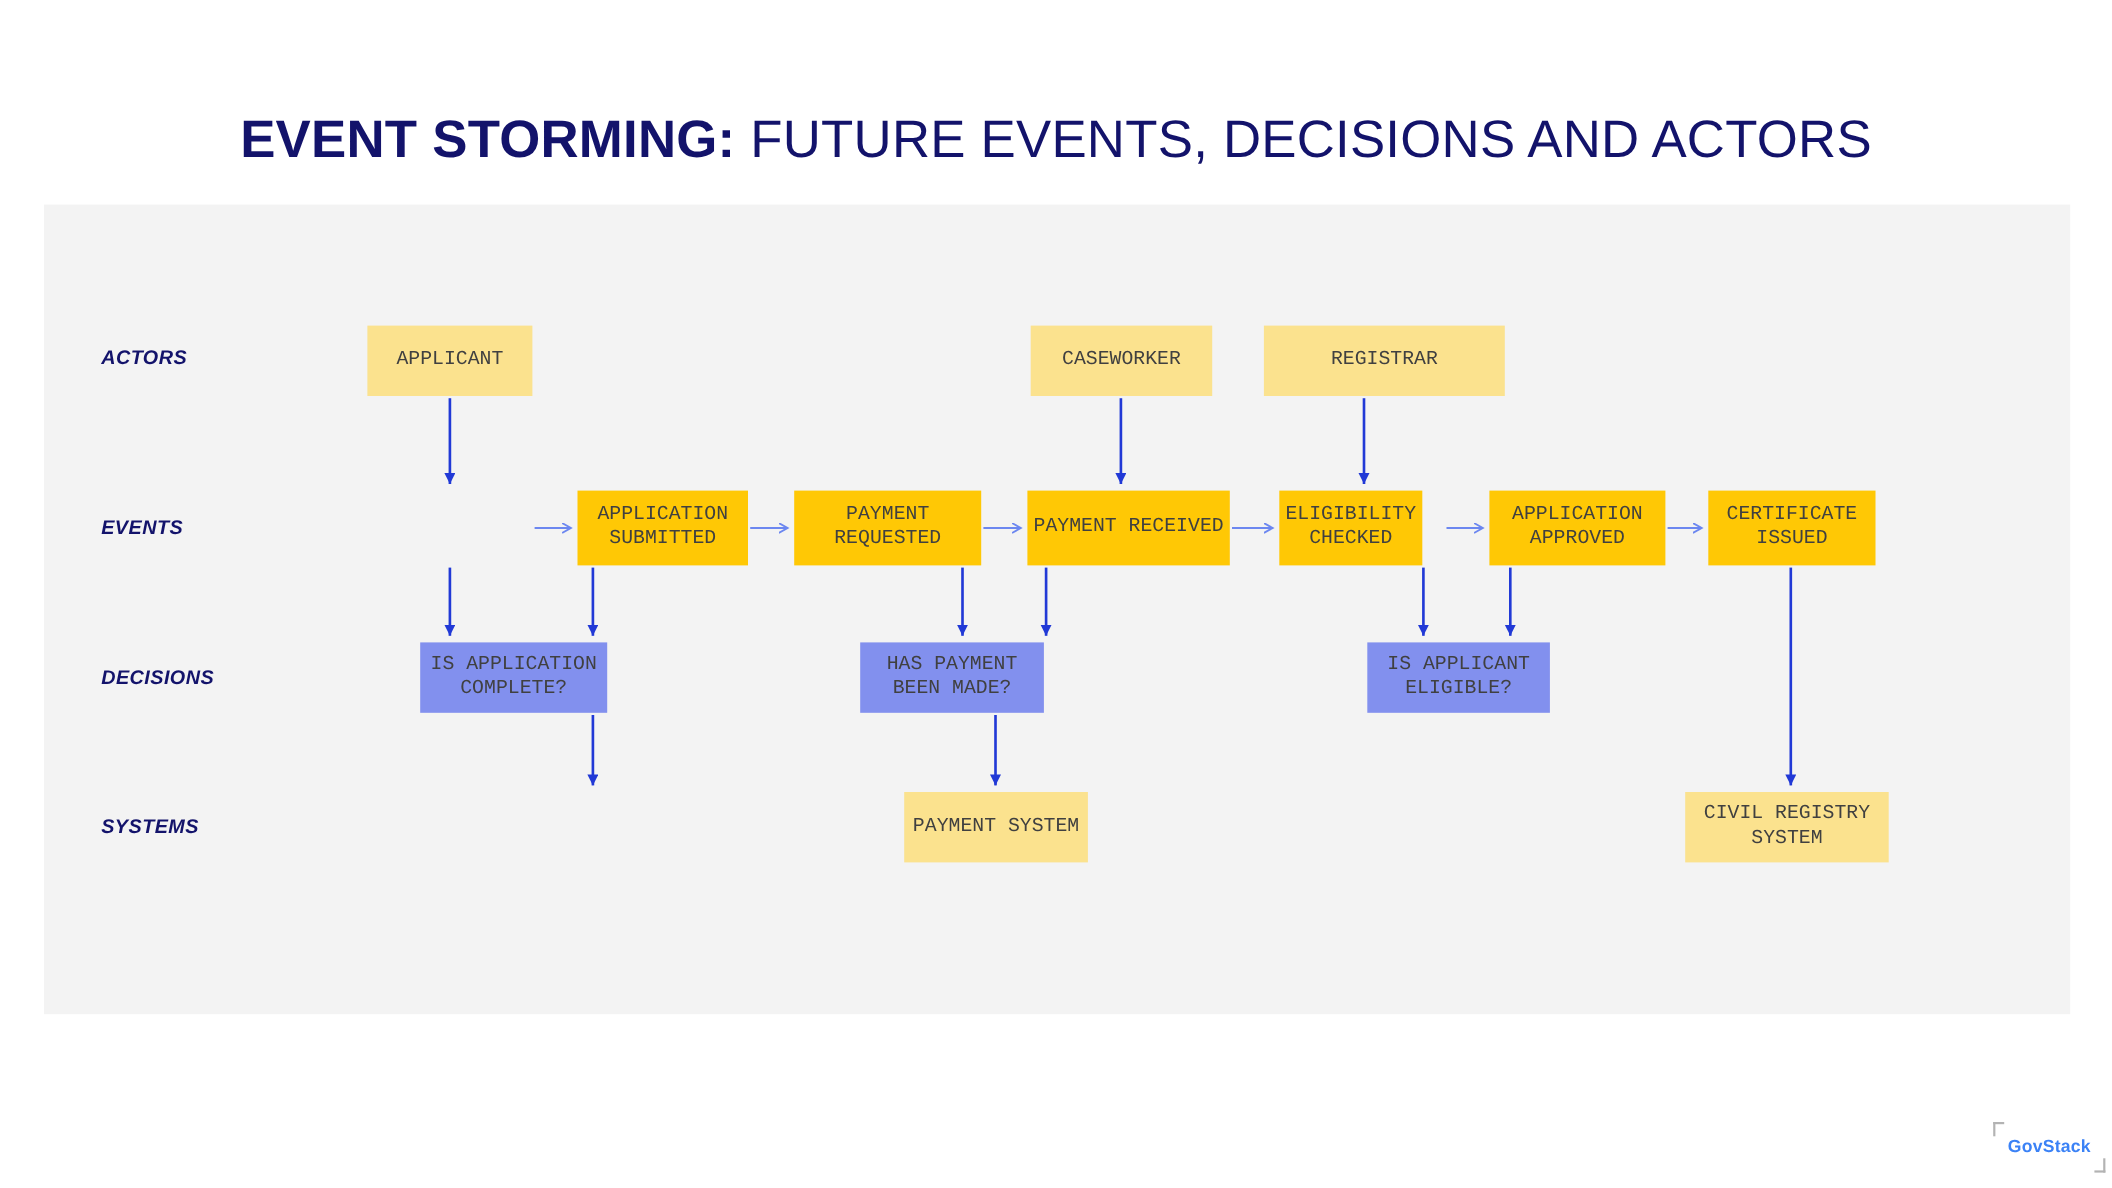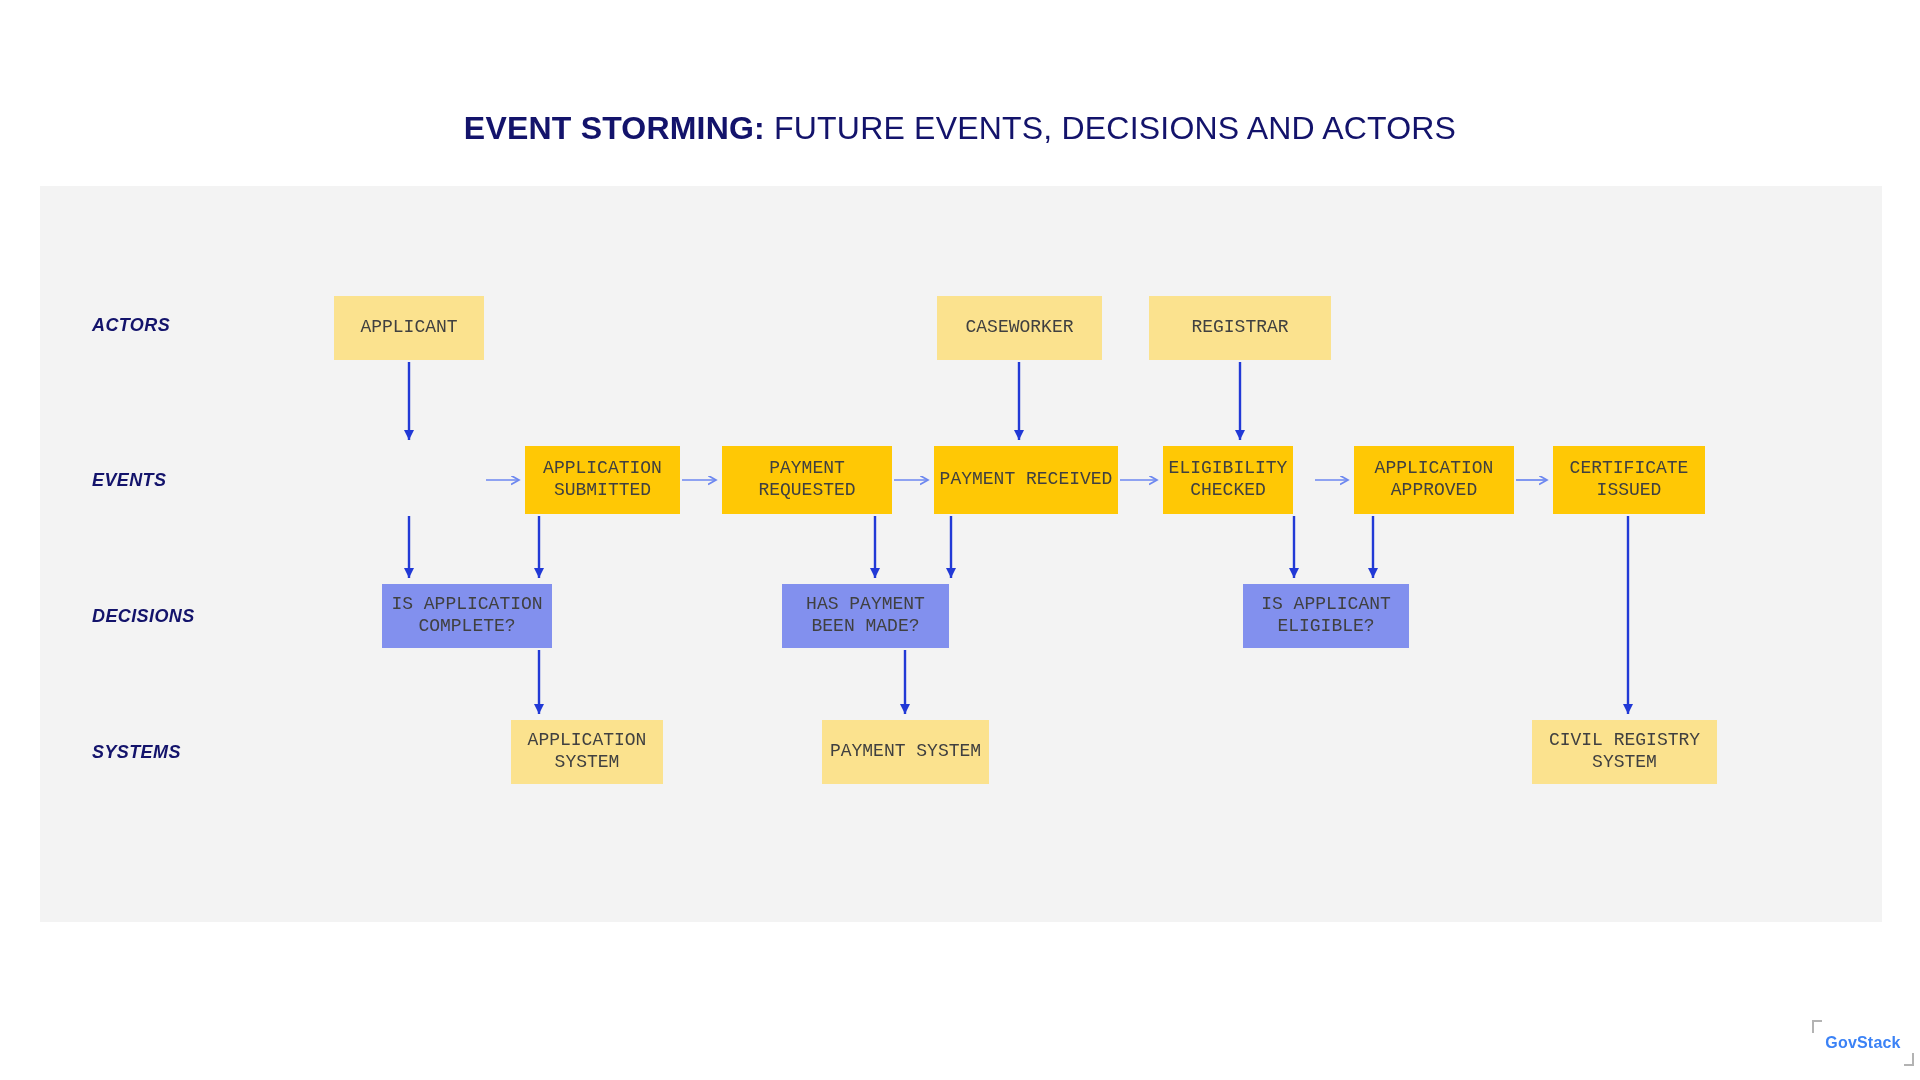--- a/index.html
+++ b/index.html
@@ -3,21 +3,21 @@
 <meta charset="utf-8">
 <style>
   * { margin: 0; padding: 0; box-sizing: border-box; }
   html, body { width: 1920px; height: 1080px; background: #ffffff; overflow: hidden; }
   body { font-family: "Liberation Sans", "DejaVu Sans", sans-serif; }
 
   .canvas { position: relative; width: 1920px; height: 1080px; background: #ffffff; }
 
   .title {
     position: absolute; left: 0; top: 104px; width: 1920px;
-    text-align: center; font-size: 32px; line-height: 48px;
+    text-align: center; font-size: 48px; line-height: 48px;
     color: #13136b; font-weight: 400; letter-spacing: 0.2px;
   }
   .title .title-bold { font-weight: 700; }
 
   .panel {
     position: absolute; left: 40px; top: 186px;
     width: 1842px; height: 736px; background: #f3f3f3;
   }
 
   .row-label {
@@ -60,34 +60,33 @@
 
   <div class="panel"></div>
 
   <div class="row-label" style="top:325px">ACTORS</div>
   <div class="row-label" style="top:480px">EVENTS</div>
   <div class="row-label" style="top:616px">DECISIONS</div>
   <div class="row-label" style="top:752px">SYSTEMS</div>
 
   <div class="node actor" style="left:334px;  top:296px; width:150px; height:64px">APPLICANT</div>
   <div class="node actor" style="left:937px;  top:296px; width:165px; height:64px">CASEWORKER</div>
-  <div class="node actor" style="left:1149px; top:296px; width:182px; height:64px">REGISTRAR</div>
+  <div class="node actor" style="left:1149px; top:296px; width:219px; height:64px">REGISTRAR</div>
 
   <div class="node event" style="left:525px;  top:446px; width:155px; height:68px">APPLICATION SUBMITTED</div>
   <div class="node event" style="left:722px;  top:446px; width:170px; height:68px">PAYMENT REQUESTED</div>
   <div class="node event" style="left:934px;  top:446px; width:184px; height:68px">PAYMENT RECEIVED</div>
   <div class="node event" style="left:1163px; top:446px; width:130px; height:68px">ELIGIBILITY CHECKED</div>
   <div class="node event" style="left:1354px; top:446px; width:160px; height:68px">APPLICATION APPROVED</div>
   <div class="node event" style="left:1553px; top:446px; width:152px; height:68px">CERTIFICATE ISSUED</div>
 
   <div class="node decision" style="left:382px;  top:584px; width:170px; height:64px">IS APPLICATION COMPLETE?</div>
   <div class="node decision" style="left:782px;  top:584px; width:167px; height:64px">HAS PAYMENT BEEN MADE?</div>
   <div class="node decision" style="left:1243px; top:584px; width:166px; height:64px">IS APPLICANT ELIGIBLE?</div>
 
-  <div class="node system" style="left:511px;  top:720px; width:152px; height:64px">APPLICATION SYSTEM</div>
   <div class="node system" style="left:822px;  top:720px; width:167px; height:64px">PAYMENT SYSTEM</div>
   <div class="node system" style="left:1532px; top:720px; width:185px; height:64px">CIVIL REGISTRY SYSTEM</div>
 
   <svg class="arrows" viewBox="0 0 1920 1080" xmlns="http://www.w3.org/2000/svg">
     <defs>
       <marker id="headDark" markerUnits="userSpaceOnUse" markerWidth="12" markerHeight="12" refX="10" refY="5" orient="auto">
         <path d="M0,0 L10,5 L0,10 Z" fill="#2139d6"></path>
       </marker>
       <marker id="headLight" markerUnits="userSpaceOnUse" markerWidth="12" markerHeight="12" refX="8" refY="4.5" orient="auto">
         <path d="M0,0 L8,4.5 L0,9" fill="none" stroke="#6c87f0" stroke-width="1.7"></path>

